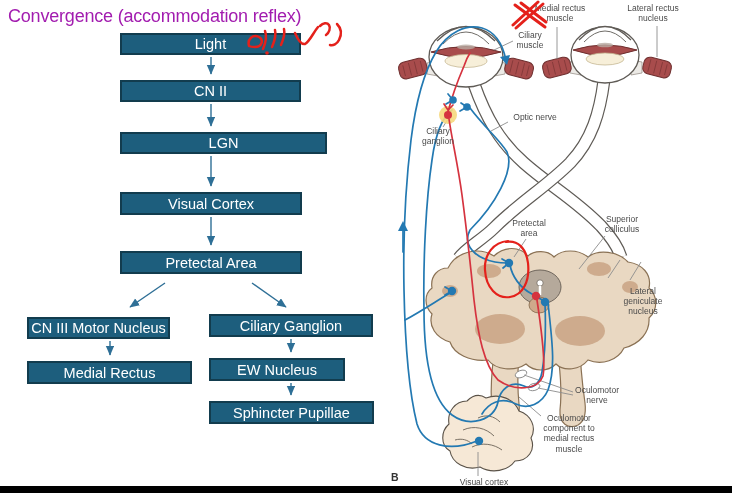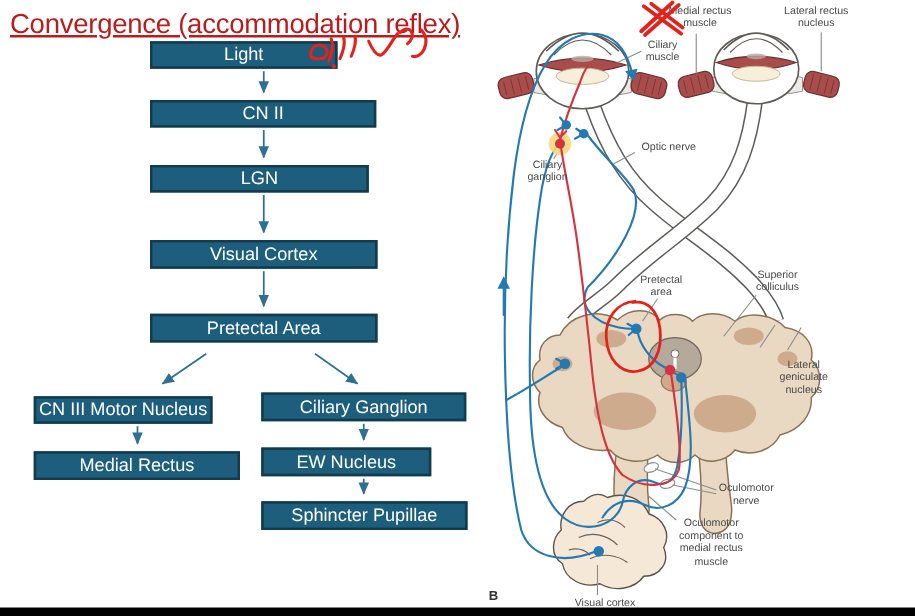--- a/index.html
+++ b/index.html
@@ -1,19 +1,19 @@
 <!DOCTYPE html>
 <html style="--box-fill: #1d5e7d; --box-border: #123c4e; --box-text: #ffffff; --arrow-blue: #2e6f96; --pathway-blue: #2379b2; --pathway-red: #d5333f; --annotation-red: #e4211b; --label-gray: #4a4a4a; --muscle-red: #a84c4c; --midbrain-beige: #e9d8c2; --midbrain-tan: #c9a384; --ganglion-yellow: #f6d87d;"><head>
 <meta charset="utf-8">
 <style>
   html,body{margin:0;padding:0;background:#222;}
   .stage{position:relative;width:732px;height:493px;background:#ffffff;overflow:hidden;
          font-family:"Liberation Sans", sans-serif;}
-  .slide-title{position:absolute;left:8px;top:6px;font-size:22px;font-weight:500;
-         color:#b91c1c;letter-spacing:-0.2px;text-decoration:underline;}
+  .slide-title{position:absolute;left:8px;top:6px;font-size:18px;font-weight:500;
+         color:#a21caf;letter-spacing:-0.2px;}
   .fbox{position:absolute;background:var(--box-fill);border:2px solid var(--box-border);
         color:var(--box-text);display:flex;align-items:center;justify-content:center;
         font-size:14.5px;font-weight:500;box-sizing:border-box;z-index:2;}
   .dlabel{position:absolute;font-size:8.5px;line-height:1.2;color:var(--label-gray);
         white-space:pre-line;text-align:center;transform:translateX(-50%);z-index:2;}
   .fig-letter{position:absolute;font-size:10.5px;font-weight:bold;color:#333;z-index:2;}
   .letterbox{position:absolute;left:0;bottom:0;width:732px;height:7px;background:#000;z-index:4;}
   svg.base{position:absolute;left:0;top:0;z-index:1;pointer-events:none;}
   svg.over{position:absolute;left:0;top:0;z-index:3;pointer-events:none;}
   .farrow{stroke:var(--arrow-blue);stroke-width:1.4;}
@@ -186,23 +186,23 @@
       <circle class="bdot" cx="509" cy="263" r="4.2"></circle>
       <circle class="bdot" cx="452" cy="291" r="4.2"></circle>
       <circle class="rdot" cx="536" cy="296" r="4.2"></circle>
       <circle class="bdot" cx="545" cy="302" r="4.2"></circle>
       <circle class="bdot" cx="479" cy="441" r="4.2"></circle>
     </g>
   </svg>
 
   <div class="slide-title">Convergence (accommodation reflex)</div>
 
-  <div class="fbox" style="left:120px;top:33px;width:150px;height:22px;text-align:center;">Light</div>
+  <div class="fbox" style="left:120px;top:33px;width:181px;height:22px;text-align:center;">Light</div>
   <div class="fbox" style="left:120px;top:80px;width:181px;height:22px;">CN II</div>
-  <div class="fbox" style="left:120px;top:132px;width:175px;height:22px;">LGN</div>
+  <div class="fbox" style="left:120px;top:132px;width:207px;height:22px;">LGN</div>
   <div class="fbox" style="left:120px;top:192px;width:182px;height:23px;">Visual Cortex</div>
   <div class="fbox" style="left:120px;top:251px;width:182px;height:23px;">Pretectal Area</div>
   <div class="fbox" style="left:27px;top:317px;width:143px;height:22px;">CN III Motor Nucleus</div>
   <div class="fbox" style="left:27px;top:361px;width:165px;height:23px;">Medial Rectus</div>
   <div class="fbox" style="left:209px;top:314px;width:164px;height:23px;">Ciliary Ganglion</div>
   <div class="fbox" style="left:209px;top:358px;width:136px;height:23px;">EW Nucleus</div>
   <div class="fbox" style="left:209px;top:401px;width:165px;height:23px;">Sphincter Pupillae</div>
 
   <div class="dlabel" style="left:560px;top:3px;">Medial rectus
 muscle</div>

